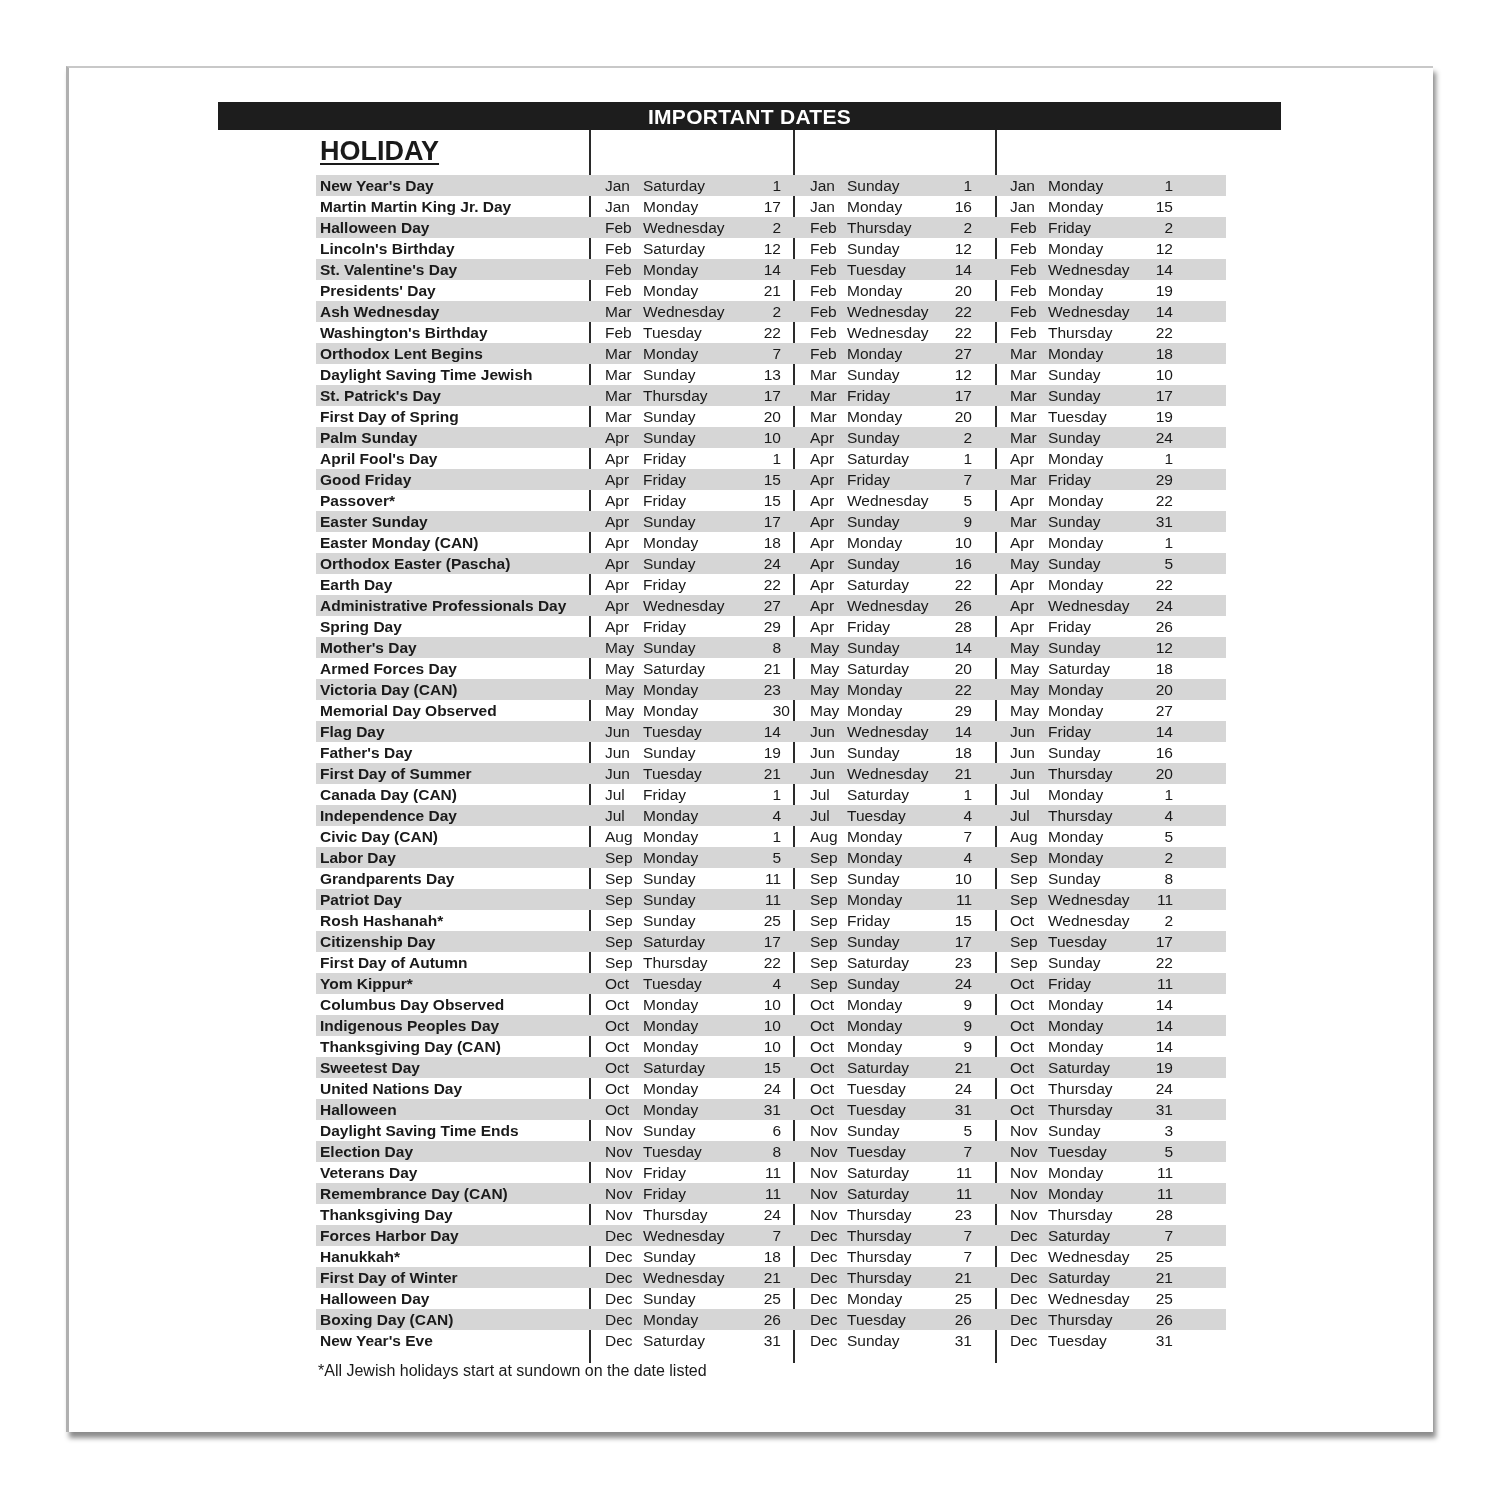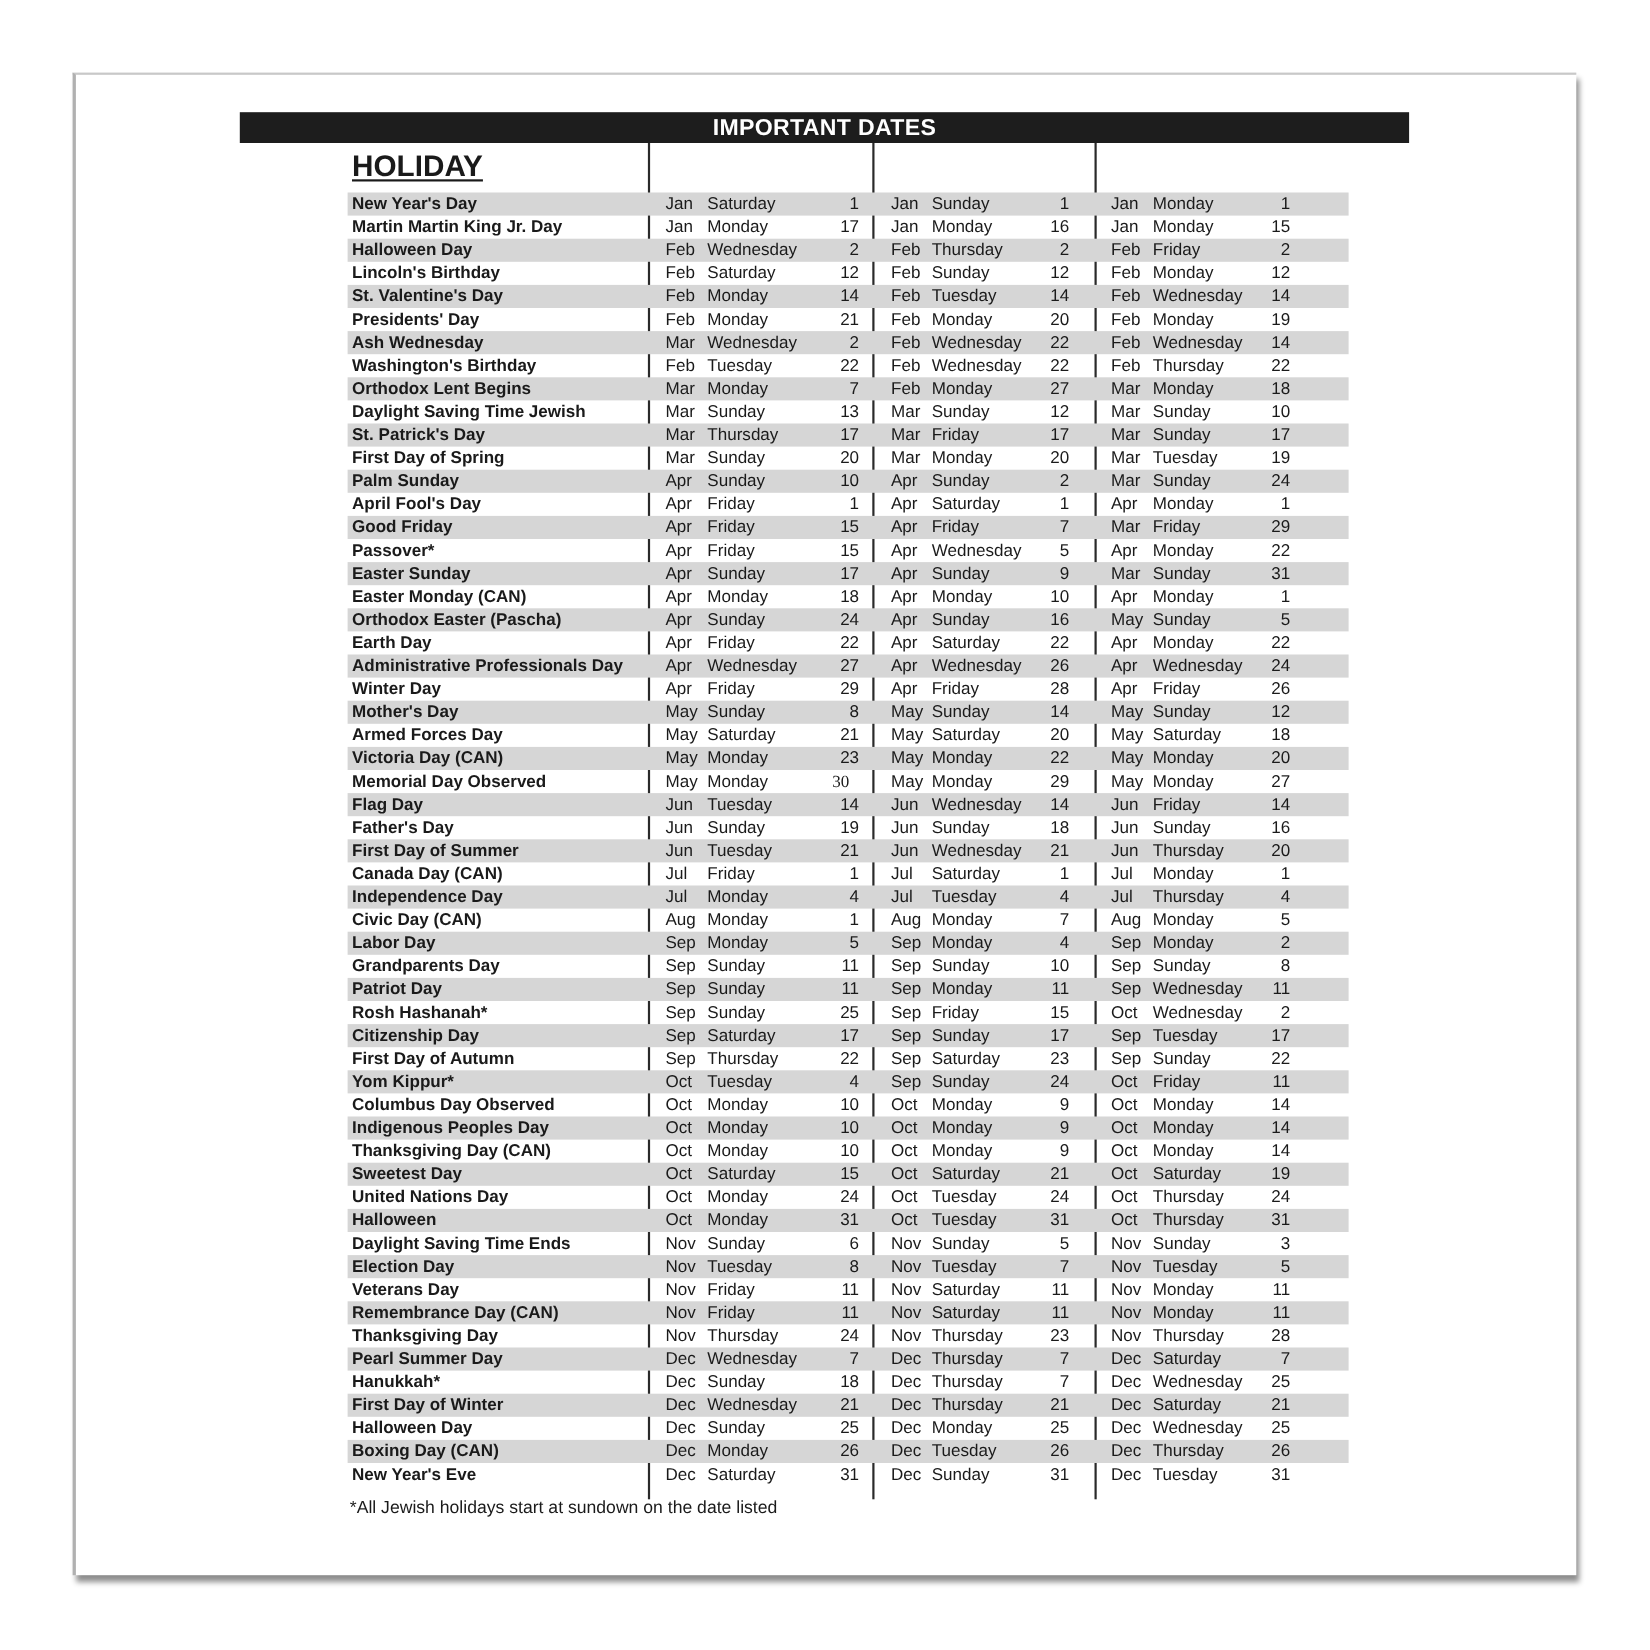--- a/index.html
+++ b/index.html
@@ -279,21 +279,21 @@
       <span class="dow" style="left: 327px;">Wednesday</span>
       <span class="day" style="left: 435px;">27</span>
       <span class="mon" style="left: 494px;">Apr</span>
       <span class="dow" style="left: 531px;">Wednesday</span>
       <span class="day" style="left: 626px;">26</span>
       <span class="mon" style="left: 694px;">Apr</span>
       <span class="dow" style="left: 732px;">Wednesday</span>
       <span class="day" style="left: 827px;">24</span>
     </div>
     <div class="row">
-      <span class="name">Winter Day</span>
+      <span class="name">Spring Day</span>
       <span class="mon" style="left: 289px;">Apr</span>
       <span class="dow" style="left: 327px;">Friday</span>
       <span class="day" style="left: 435px;">29</span>
       <span class="mon" style="left: 494px;">Apr</span>
       <span class="dow" style="left: 531px;">Friday</span>
       <span class="day" style="left: 626px;">28</span>
       <span class="mon" style="left: 694px;">Apr</span>
       <span class="dow" style="left: 732px;">Friday</span>
       <span class="day" style="left: 827px;">26</span>
     </div>
@@ -330,21 +330,21 @@
       <span class="dow" style="left: 531px;">Monday</span>
       <span class="day" style="left: 626px;">22</span>
       <span class="mon" style="left: 694px;">May</span>
       <span class="dow" style="left: 732px;">Monday</span>
       <span class="day" style="left: 827px;">20</span>
     </div>
     <div class="row">
       <span class="name">Memorial Day Observed</span>
       <span class="mon" style="left: 289px;">May</span>
       <span class="dow" style="left: 327px;">Monday</span>
-      <span class="day" style="left: 426px; font-family: Liberation Serif, serif;">30</span>
+      <span class="day" style="left: 444px;">30</span>
       <span class="mon" style="left: 494px;">May</span>
       <span class="dow" style="left: 531px;">Monday</span>
       <span class="day" style="left: 626px;">29</span>
       <span class="mon" style="left: 694px;">May</span>
       <span class="dow" style="left: 732px;">Monday</span>
       <span class="day" style="left: 827px;">27</span>
     </div>
     <div class="row shade">
       <span class="name">Flag Day</span>
       <span class="mon" style="left: 289px;">Jun</span>
@@ -627,21 +627,21 @@
       <span class="dow" style="left: 327px;">Thursday</span>
       <span class="day" style="left: 435px;">24</span>
       <span class="mon" style="left: 494px;">Nov</span>
       <span class="dow" style="left: 531px;">Thursday</span>
       <span class="day" style="left: 626px;">23</span>
       <span class="mon" style="left: 694px;">Nov</span>
       <span class="dow" style="left: 732px;">Thursday</span>
       <span class="day" style="left: 827px;">28</span>
     </div>
     <div class="row shade">
-      <span class="name">Pearl Summer Day</span>
+      <span class="name">Forces Harbor Day</span>
       <span class="mon" style="left: 289px;">Dec</span>
       <span class="dow" style="left: 327px;">Wednesday</span>
       <span class="day" style="left: 435px;">7</span>
       <span class="mon" style="left: 494px;">Dec</span>
       <span class="dow" style="left: 531px;">Thursday</span>
       <span class="day" style="left: 626px;">7</span>
       <span class="mon" style="left: 694px;">Dec</span>
       <span class="dow" style="left: 732px;">Saturday</span>
       <span class="day" style="left: 827px;">7</span>
     </div>

